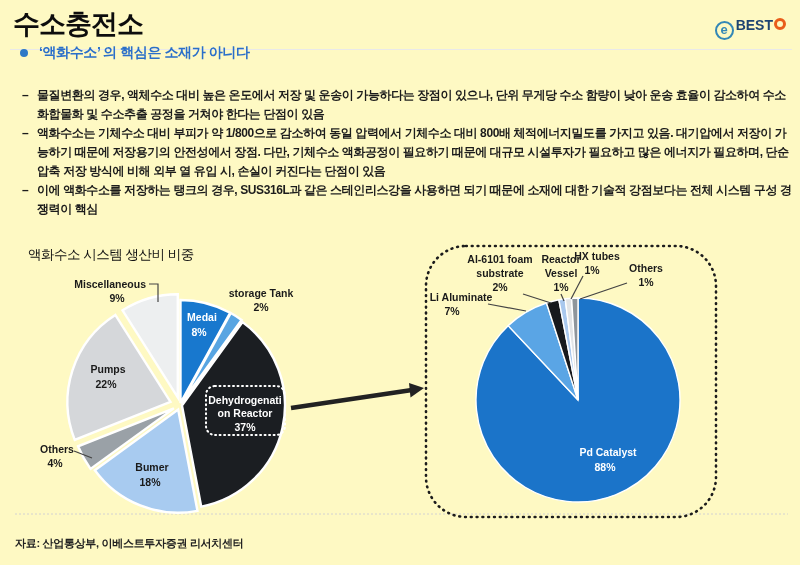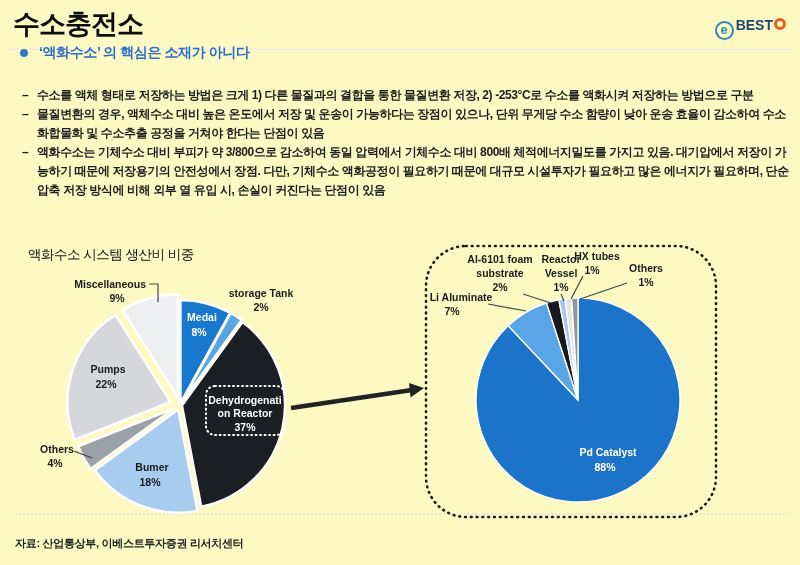--- a/index.html
+++ b/index.html
@@ -44,23 +44,23 @@
     <span class="logo-best">BEST</span>
     <span class="logo-ring"></span>
   </div>
 
   <div class="heading-row">
     <span class="heading-bullet"></span>
     <span class="heading-text">‘액화수소’ 의 핵심은 소재가 아니다</span>
   </div>
 
   <div class="bullet-list">
-    <div class="bullet-item">수소를 액체 형태로 저장하는 방법은 크게 1) 다른 물질과의 결합을 통한 물질변환 저장, 2) -253°C로 수소를 액화시켜 저장하는 방법으로 구분</div>
     <div class="bullet-item">물질변환의 경우, 액체수소 대비 높은 온도에서 저장 및 운송이 가능하다는 장점이 있으나, 단위 무게당 수소 함량이 낮아 운송 효율이 감소하여 수소화합물화 및 수소추출 공정을 거쳐야 한다는 단점이 있음</div>
-    <div class="bullet-item">액화수소는 기체수소 대비 부피가 약 3/800으로 감소하여 동일 압력에서 기체수소 대비 800배 체적에너지밀도를 가지고 있음. 대기압에서 저장이 가능하기 때문에 저장용기의 안전성에서 장점. 다만, 기체수소 액화공정이 필요하기 때문에 대규모 시설투자가 필요하고 많은 에너지가 필요하며, 단순 압축 저장 방식에 비해 외부 열 유입 시, 손실이 커진다는 단점이 있음</div>
+    <div class="bullet-item">액화수소는 기체수소 대비 부피가 약 1/800으로 감소하여 동일 압력에서 기체수소 대비 800배 체적에너지밀도를 가지고 있음. 대기압에서 저장이 가능하기 때문에 저장용기의 안전성에서 장점. 다만, 기체수소 액화공정이 필요하기 때문에 대규모 시설투자가 필요하고 많은 에너지가 필요하며, 단순 압축 저장 방식에 비해 외부 열 유입 시, 손실이 커진다는 단점이 있음</div>
+    <div class="bullet-item">이에 액화수소를 저장하는 탱크의 경우, SUS316L과 같은 스테인리스강을 사용하면 되기 때문에 소재에 대한 기술적 강점보다는 전체 시스템 구성 경쟁력이 핵심</div>
   </div>
 
   <div class="chart-title">액화수소 시스템 생산비 비중</div>
 
   <svg class="chart-svg" viewBox="0 0 800 565">
 
     <line x1="15" y1="514" x2="788" y2="514" stroke="#d2d2d2" stroke-width="1" stroke-dasharray="2,2"></line>
 
     <g id="pie-left">
         <path d="M 180.49737977432972 403.06283367774273 L 180.49737977432972 300.06283367774273 A 103 103 0 0 1 230.1180082068064 312.8032456332248 Z" fill="#1878ce" stroke="#ffffff" stroke-width="2.4"></path>

